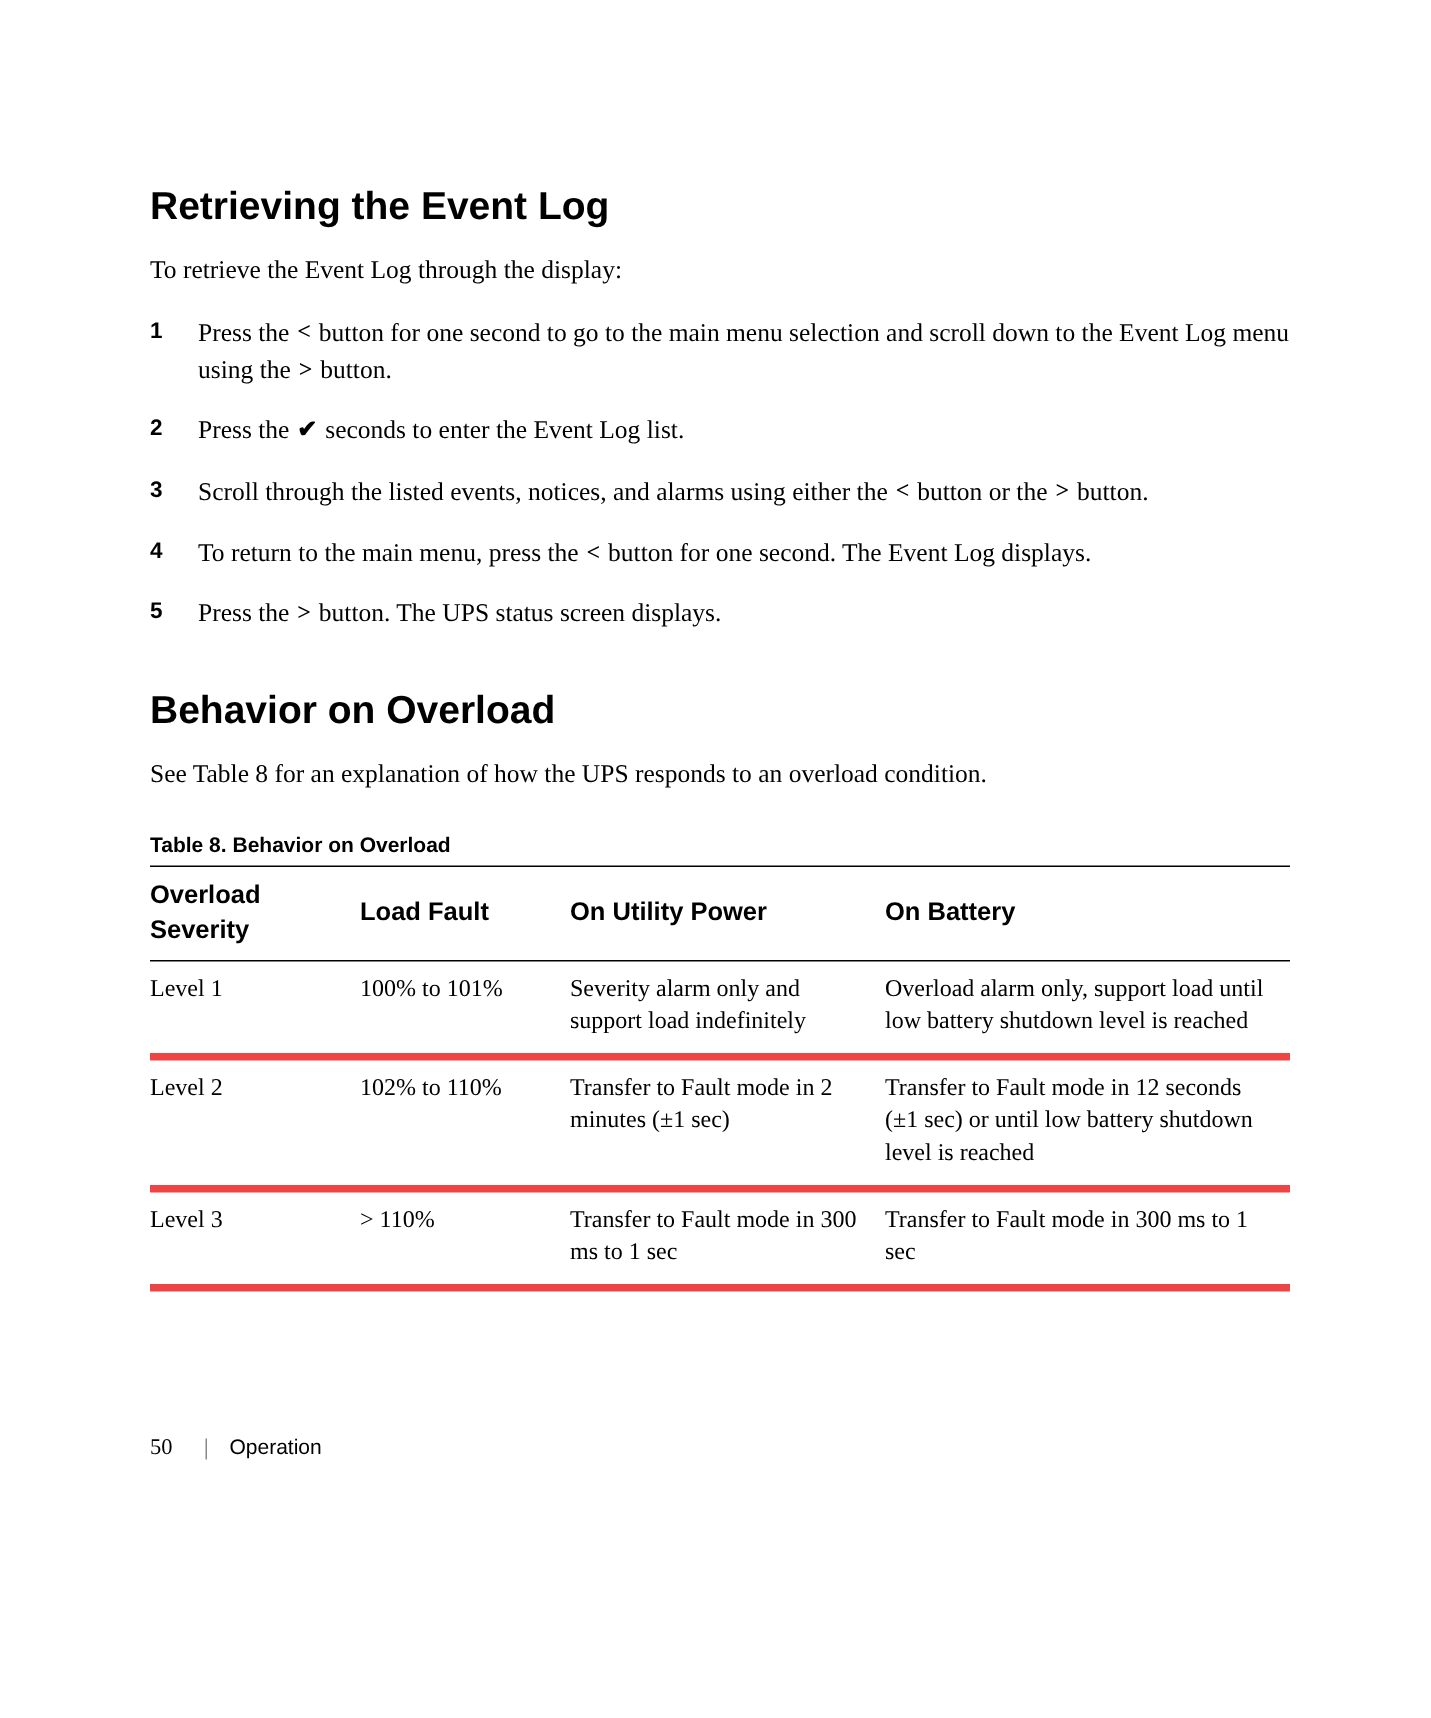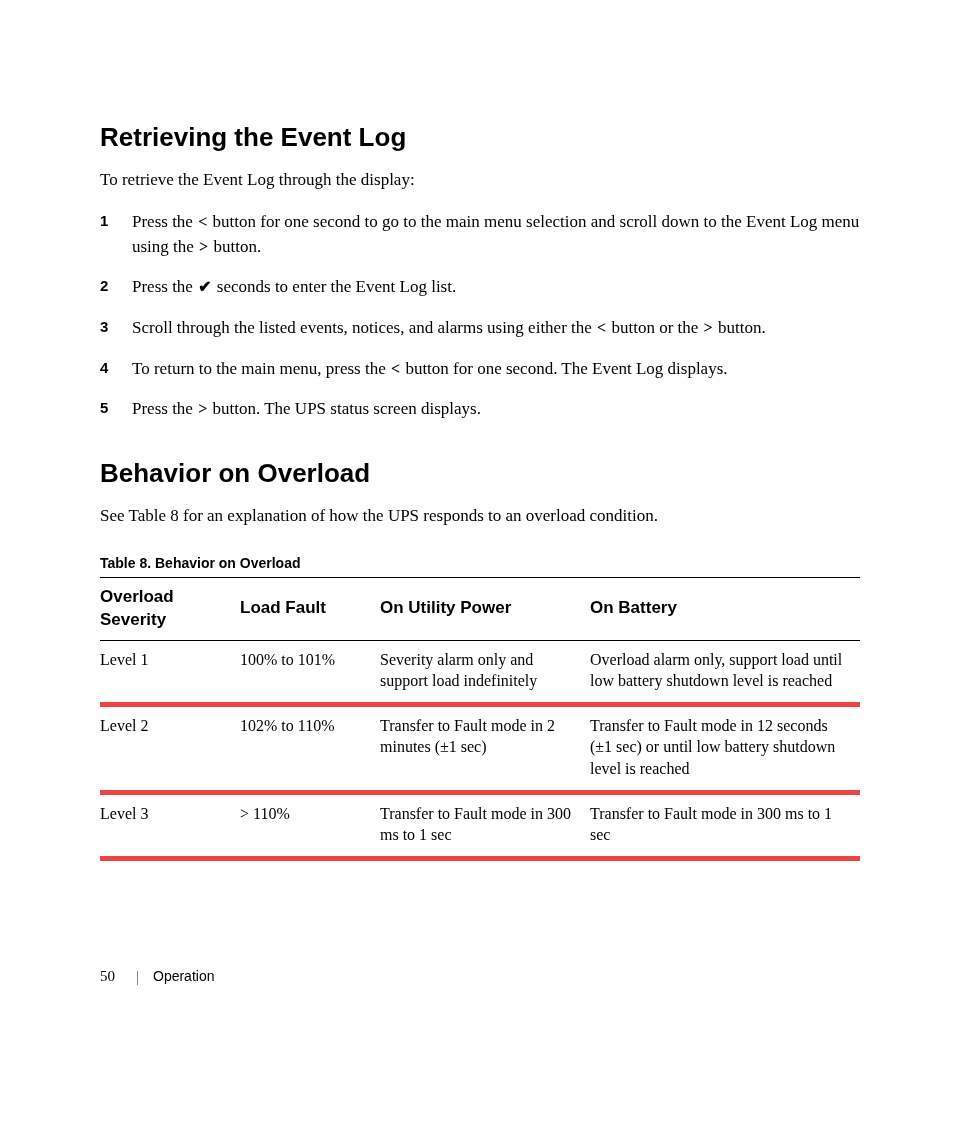--- a/index.html
+++ b/index.html
@@ -91,21 +91,21 @@
     border-bottom: 5px solid #ef4444;
     line-height: 1.35;
   }
   table.data col.c1 { width: 140px; }
   table.data col.c2 { width: 140px; }
   table.data col.c3 { width: 210px; }
   table.data col.c4 { width: auto; }
   .footer {
     position: absolute;
     left: 100px;
-    bottom: 60px;
+    bottom: 71px;
     font-size: 14px;
   }
   .footer .pn {
     font-family: "Georgia", "Times New Roman", serif;
     font-size: 15px;
   }
   .footer .sep {
     display: inline-block;
     border-left: 1px solid #888;
     height: 14px;

